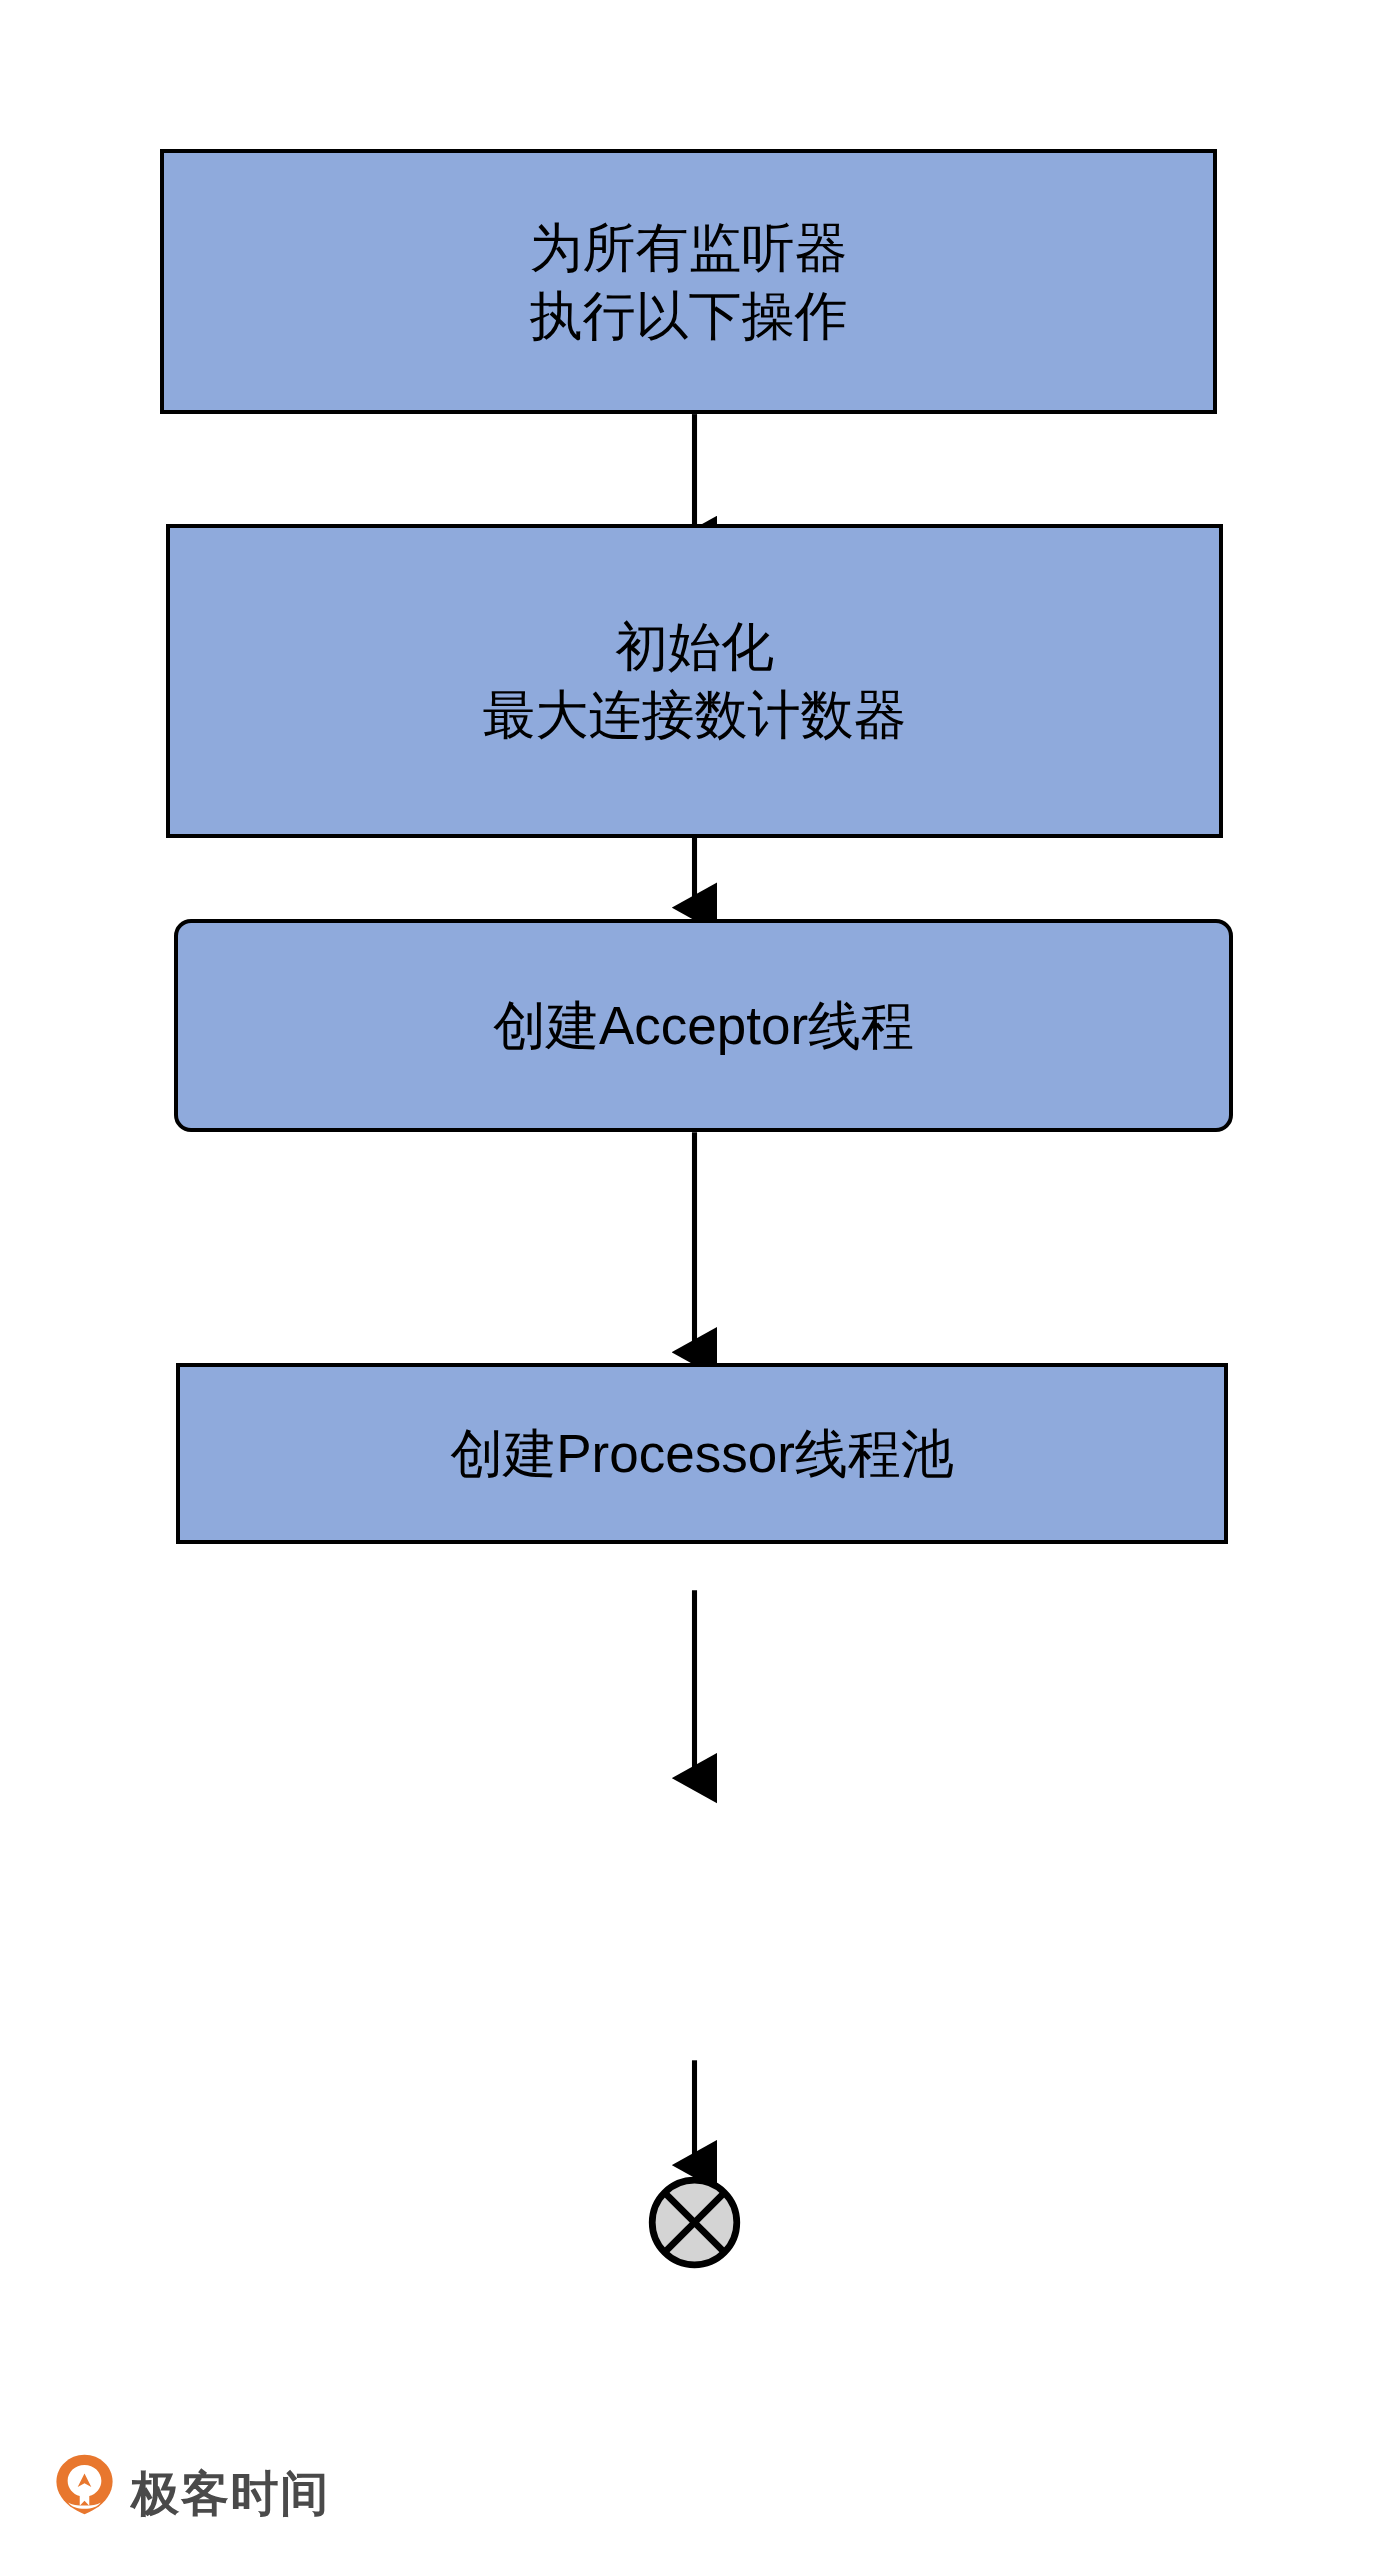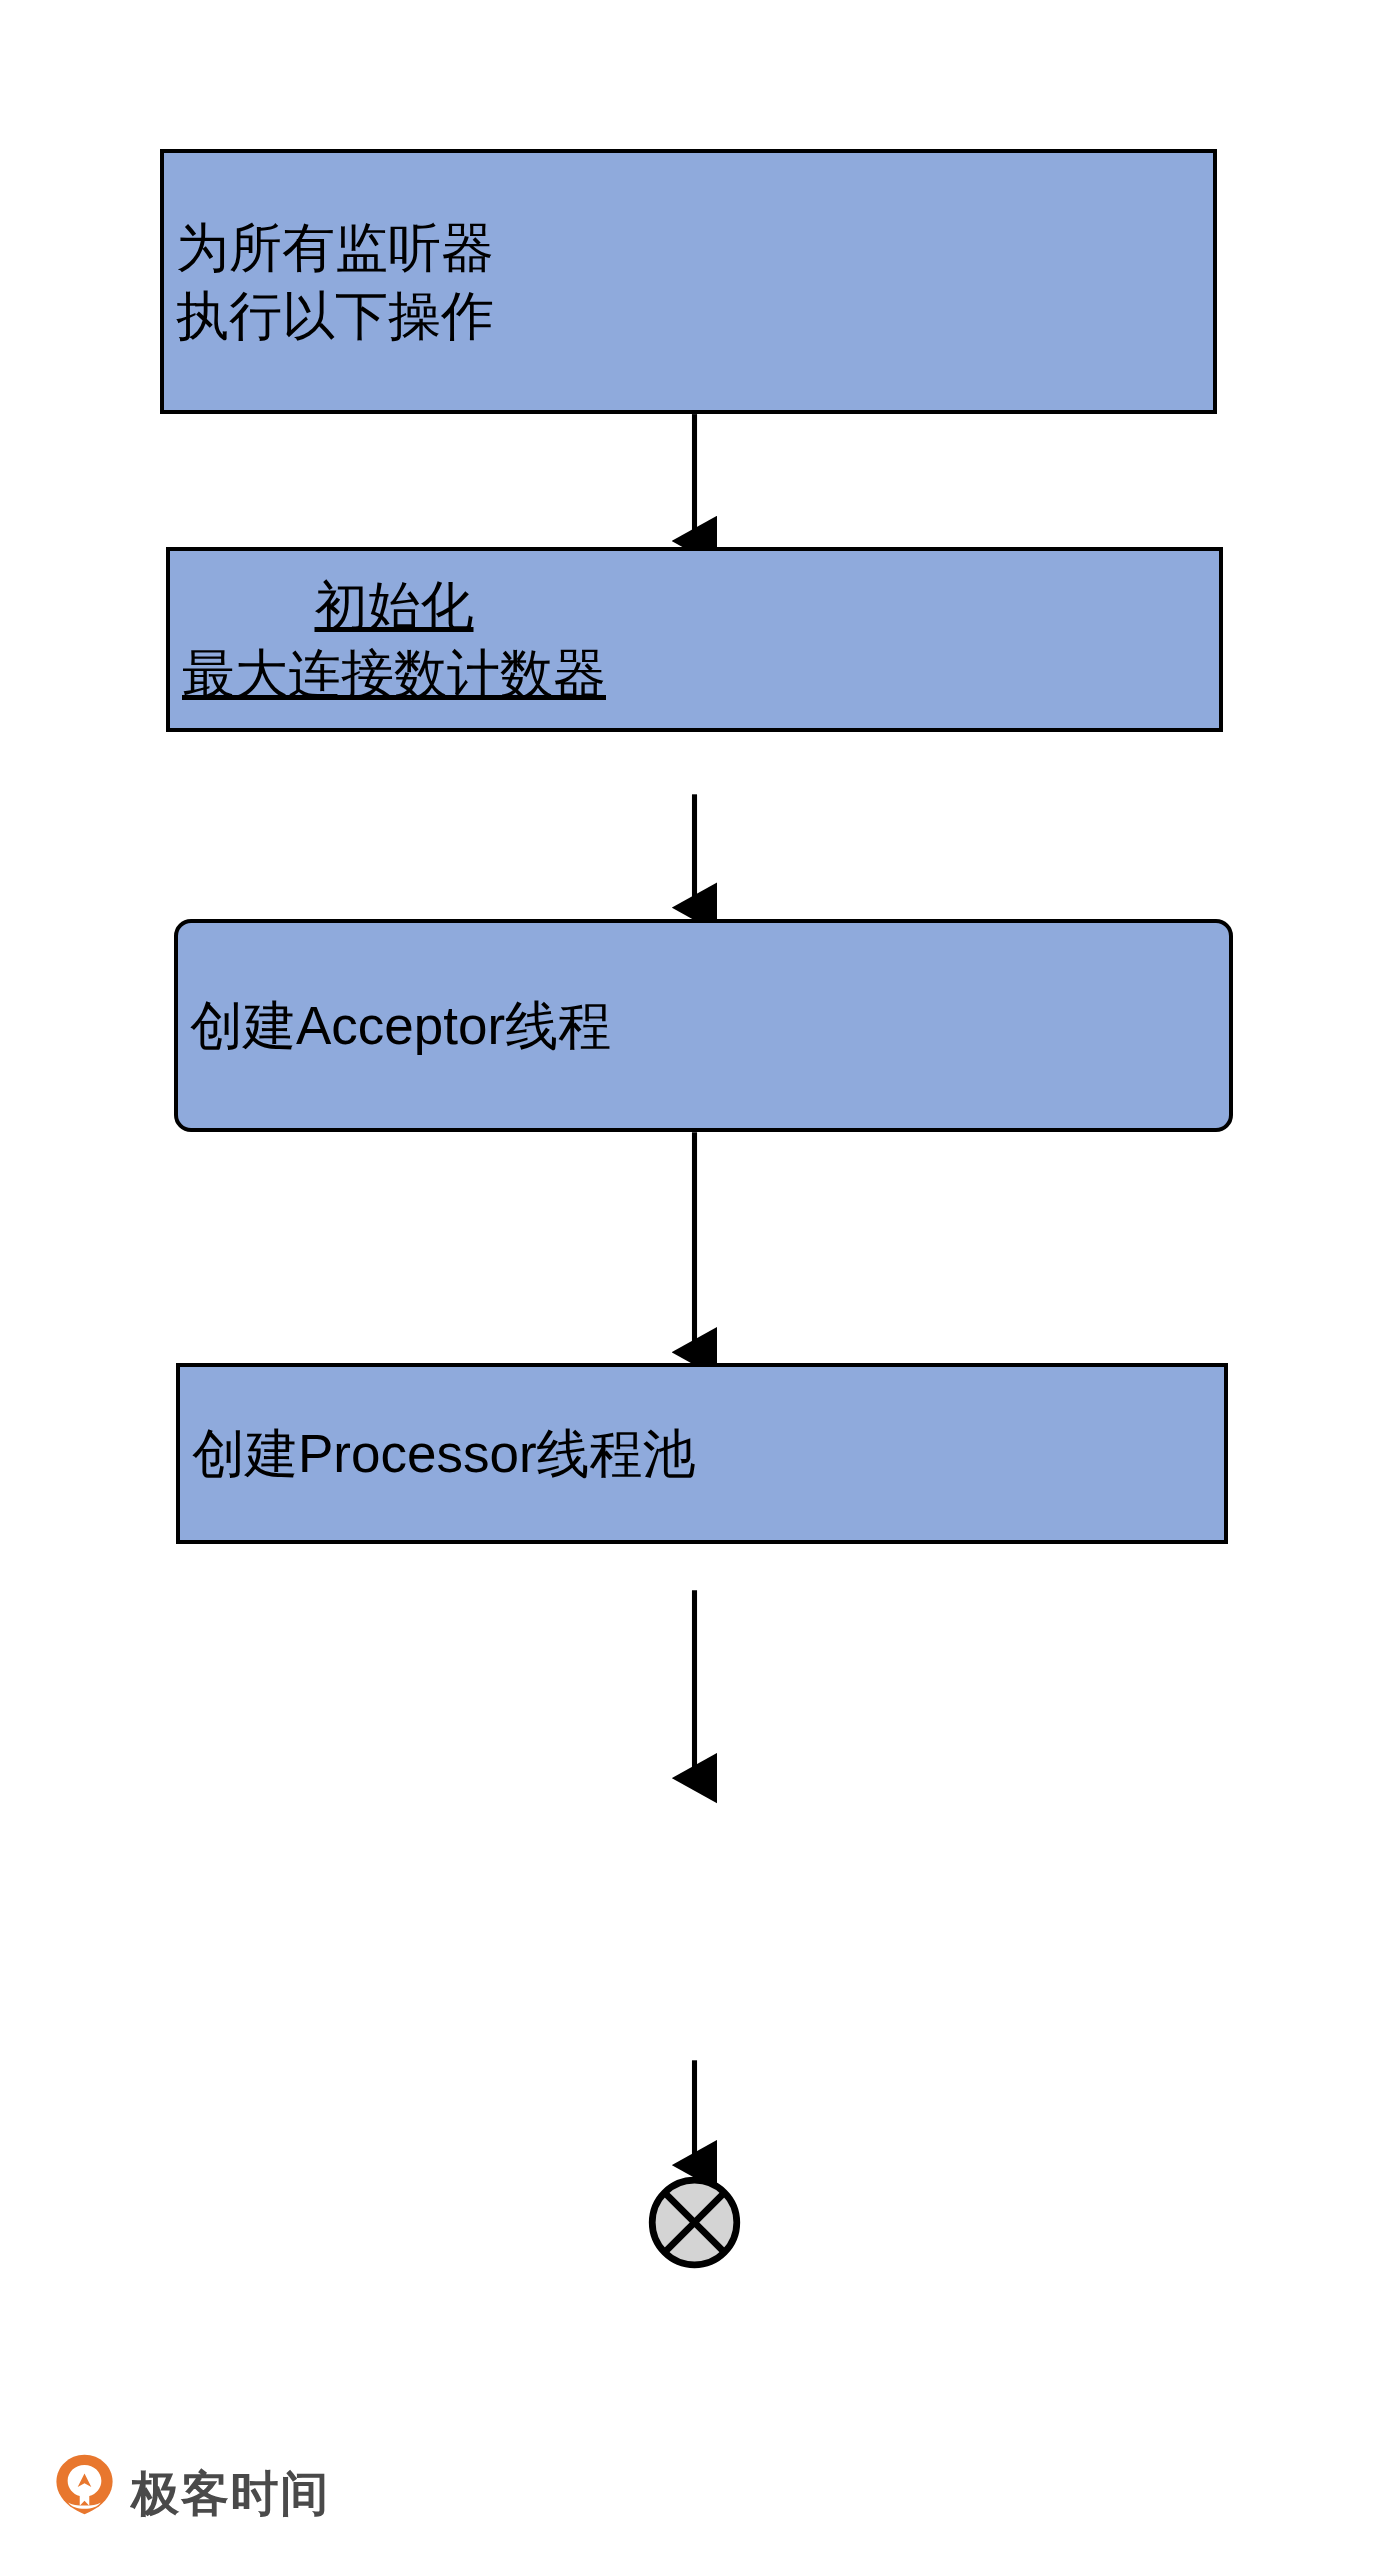--- a/index.html
+++ b/index.html
@@ -26,35 +26,36 @@
     height: 2576px;
     display: block;
   }
   .node-box {
     position: absolute;
     box-sizing: border-box;
     background: #8FAADC;
     border: 4.2px solid #000000;
     display: flex;
     align-items: center;
+    justify-content: center;
     text-align: center;
   }
   .node-label {
     color: #000000;
     font-family: "Liberation Sans", "DejaVu Sans", sans-serif;
     font-size: 53px;
     font-weight: 400;
     line-height: 1.28;
     letter-spacing: 0px;
     white-space: pre-line;
     padding: 0 12px;
   }
   
   #node-1 { left: 160px;  top: 149px;  width: 1057px; height: 265px; }
-  #node-2 { left: 166px;  top: 547px;  width: 1057px; height: 185px; text-decoration: underline; }
+  #node-2 { left: 166px;  top: 524px;  width: 1057px; height: 314px; }
   #node-3 { left: 174px;  top: 919px; width: 1059px; height: 213px; border-radius: 17px; }
   #node-4 { left: 176px;  top: 1363px; width: 1052px; height: 181px; }
   #node-5 { left: 179px;  top: 1789px; width: 1025px; height: 271px; }
 
   
   #end-node {
     position: absolute;
     left: 648px;
     top: 2176px;
     width: 93px;

